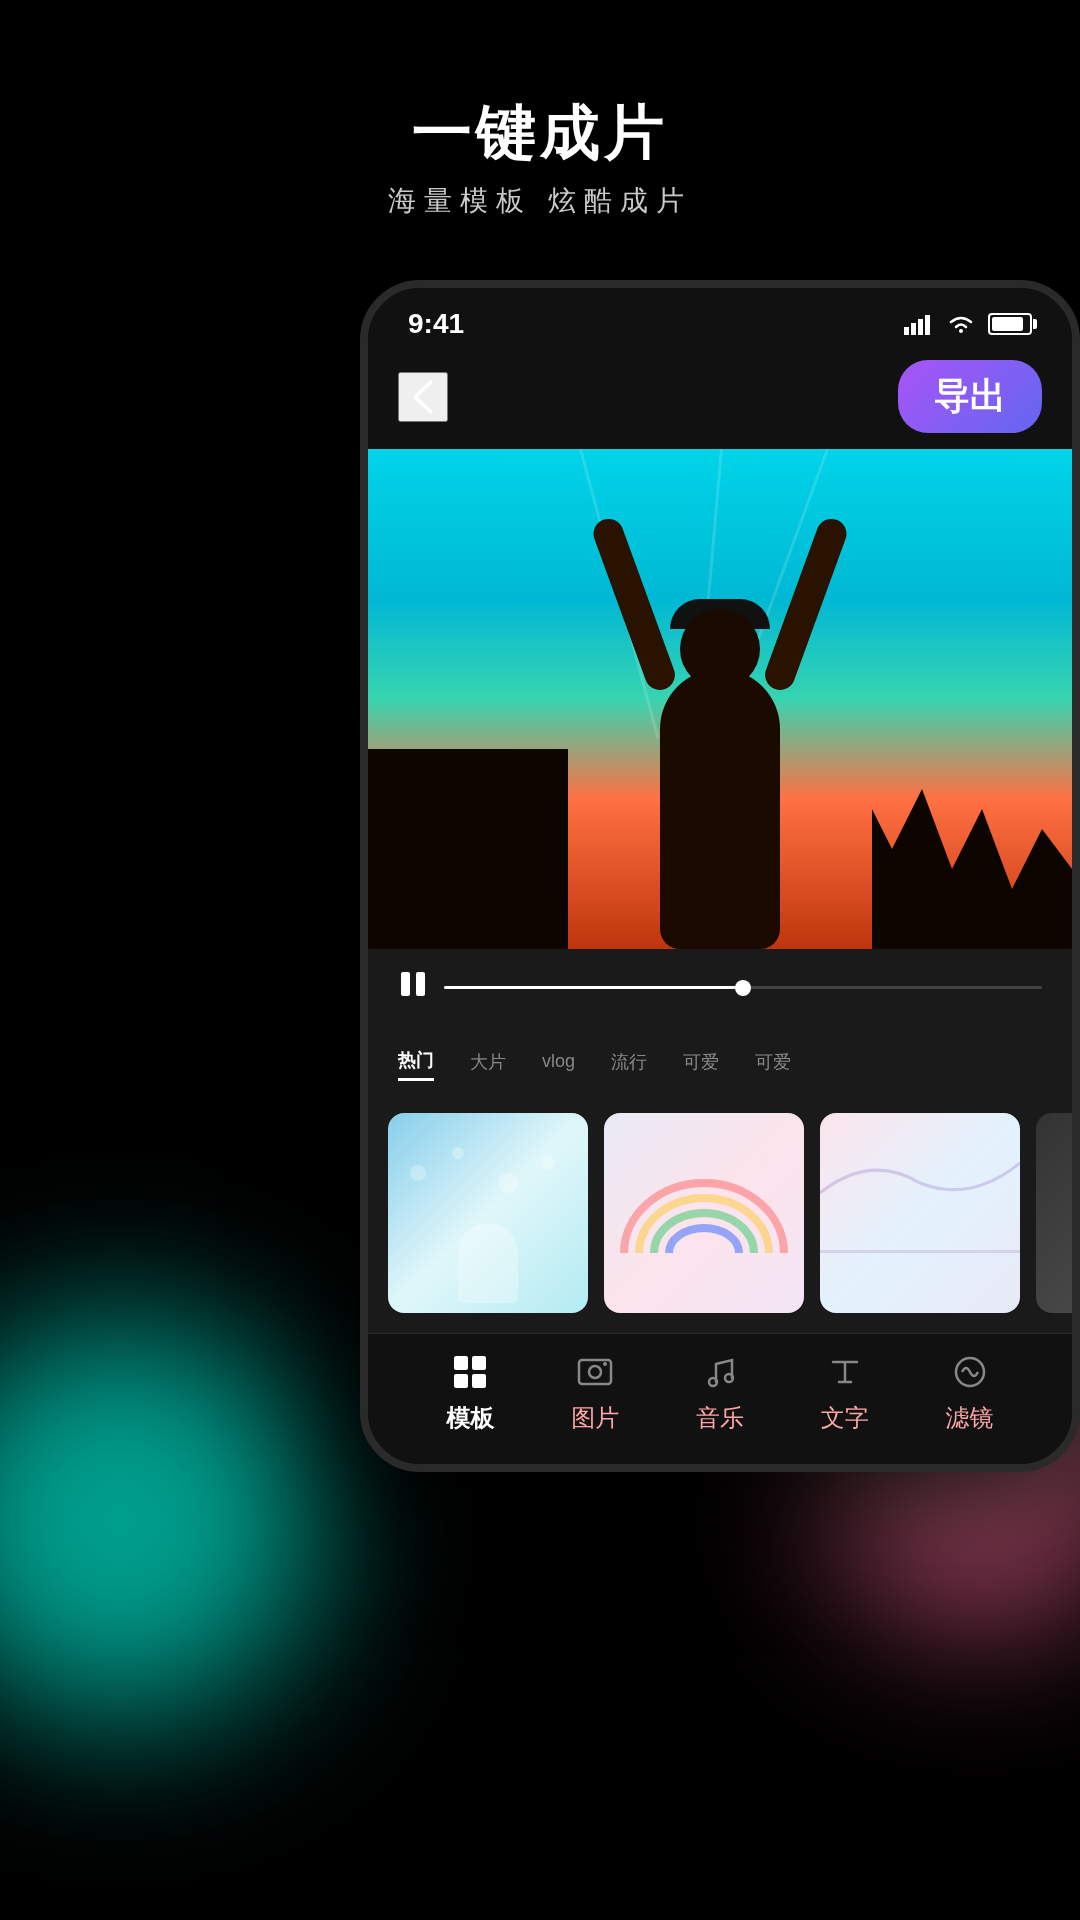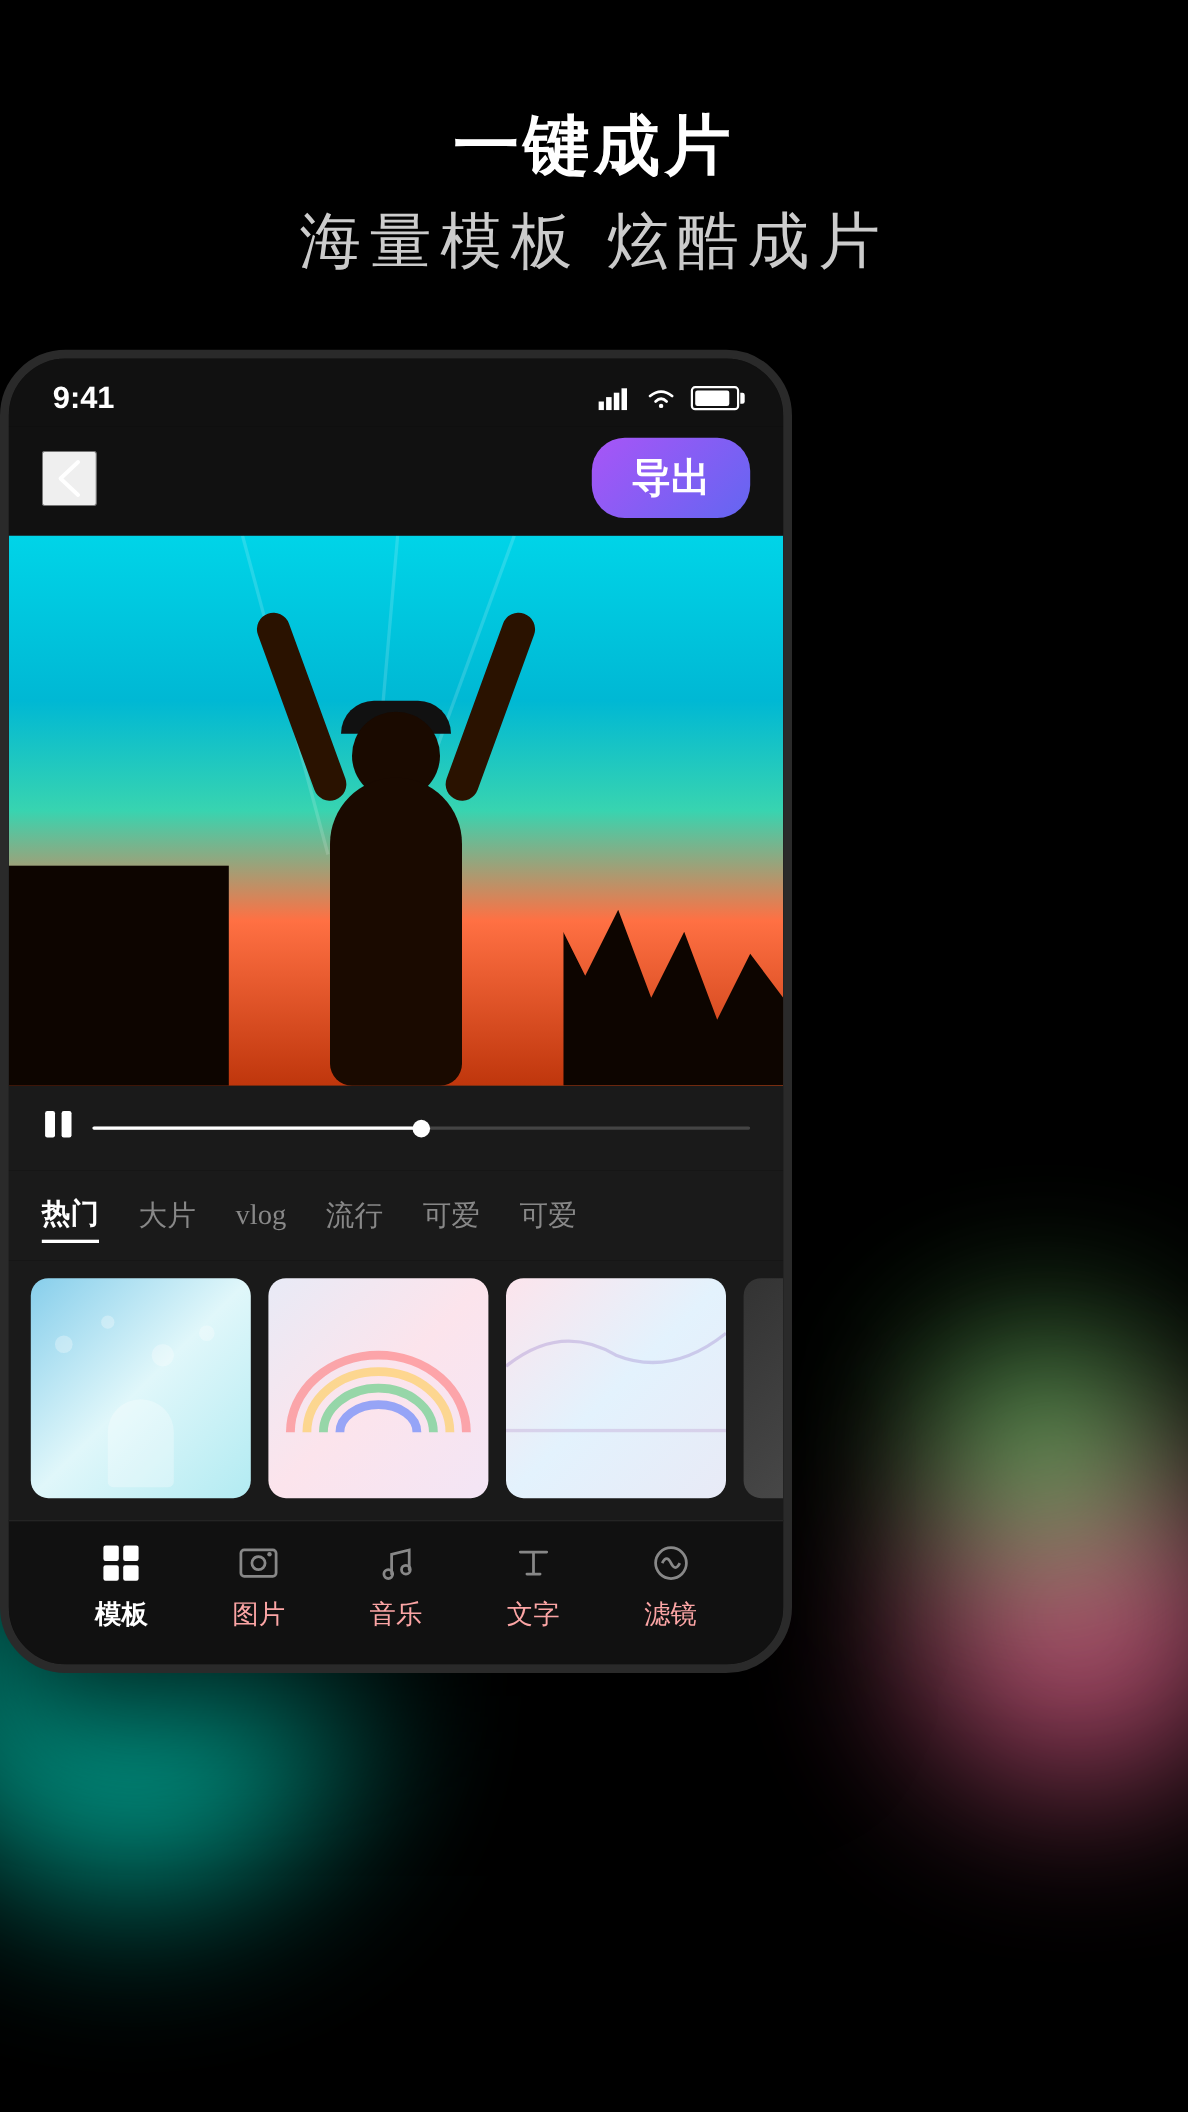--- a/index.html
+++ b/index.html
@@ -44,32 +44,32 @@
       padding-bottom: 60px;
     }
     .main-title {
       font-size: 60px;
       font-weight: 900;
       color: #fff;
       letter-spacing: 4px;
       line-height: 1.1;
     }
     .sub-title {
-      font-size: 56px;
+      font-size: 28px;
       color: #ccc;
       margin-top: 16px;
       letter-spacing: 8px;
     }
 
     
     .phone-wrapper {
       position: relative;
       z-index: 10;
       display: flex;
-      justify-content: flex-start;
+      justify-content: flex-end;
     }
     .phone {
       width: 720px;
       background: #111;
       border-radius: 60px;
       overflow: hidden;
       border: 8px solid #2a2a2a;
       box-shadow: 0 40px 120px rgba(0,0,0,0.8);
     }
 
@@ -292,25 +292,24 @@
 
     
     .category-tabs {
       background: #1a1a1a;
       padding: 16px 30px;
       display: flex;
       gap: 36px;
       align-items: center;
     }
     .tab-item {
-      font-size: 26px;
+      font-size: 18px;
       color: #888;
       cursor: pointer;
       padding: 6px 0;
-      font-family: Liberation Serif, serif;
     }
     .tab-item.active {
       color: #fff;
       font-weight: 700;
       border-bottom: 3px solid #fff;
     }
 
     
     .template-grid {
       background: #1a1a1a;

